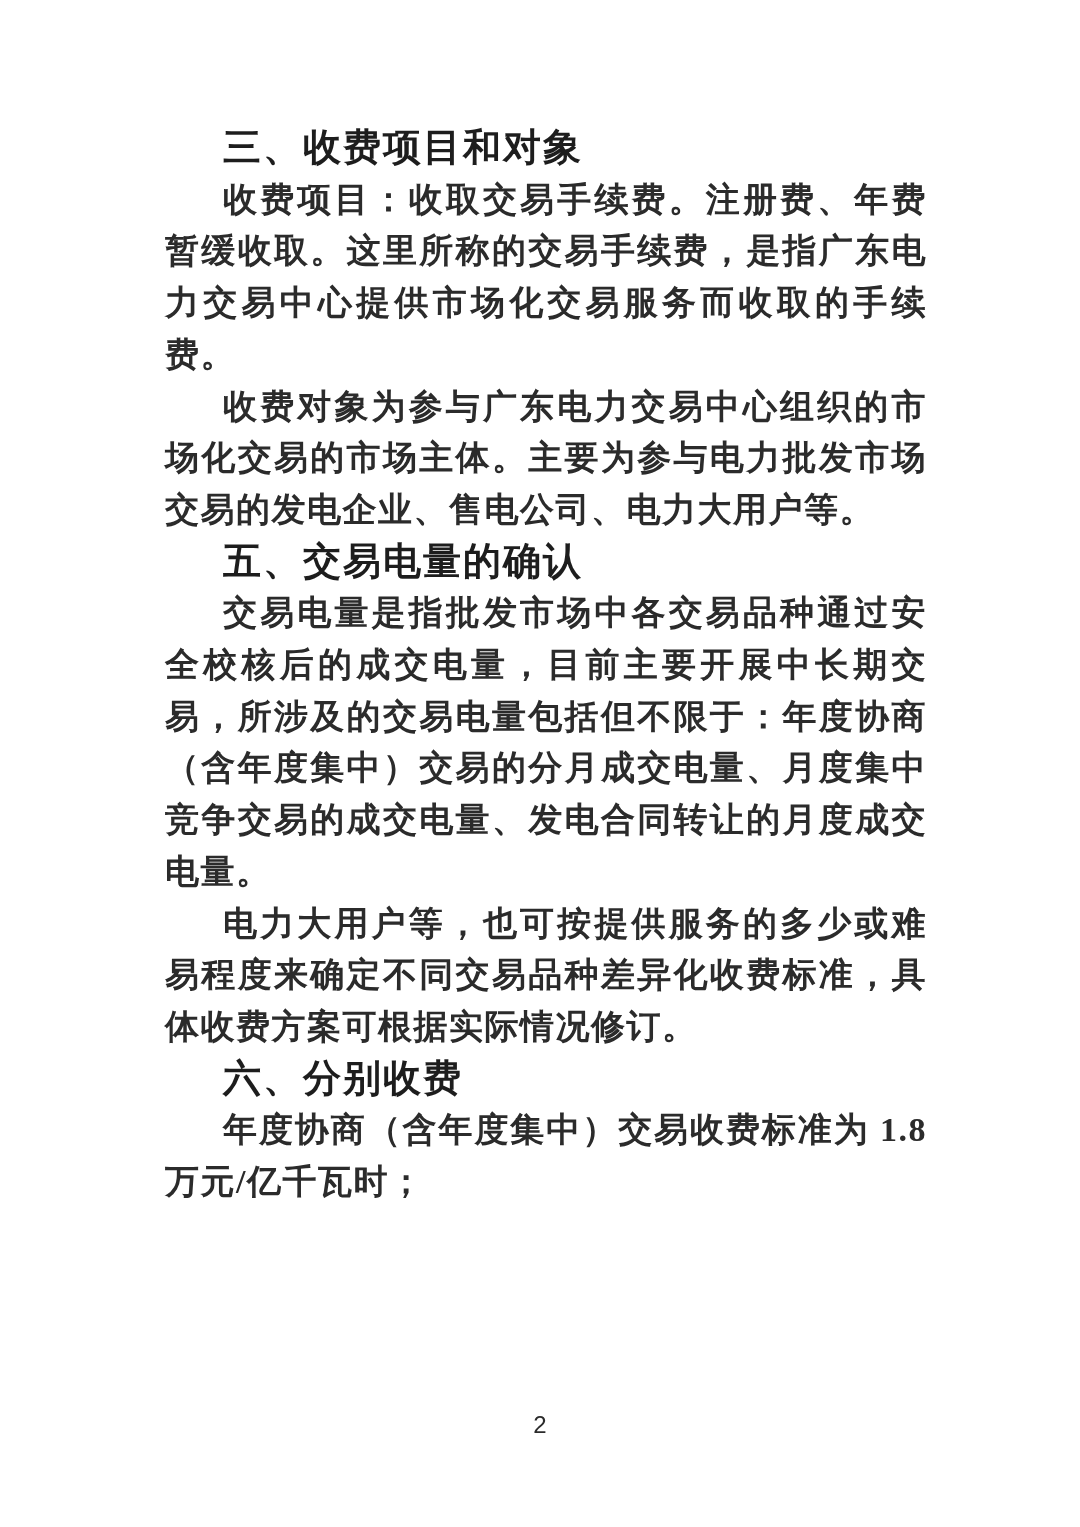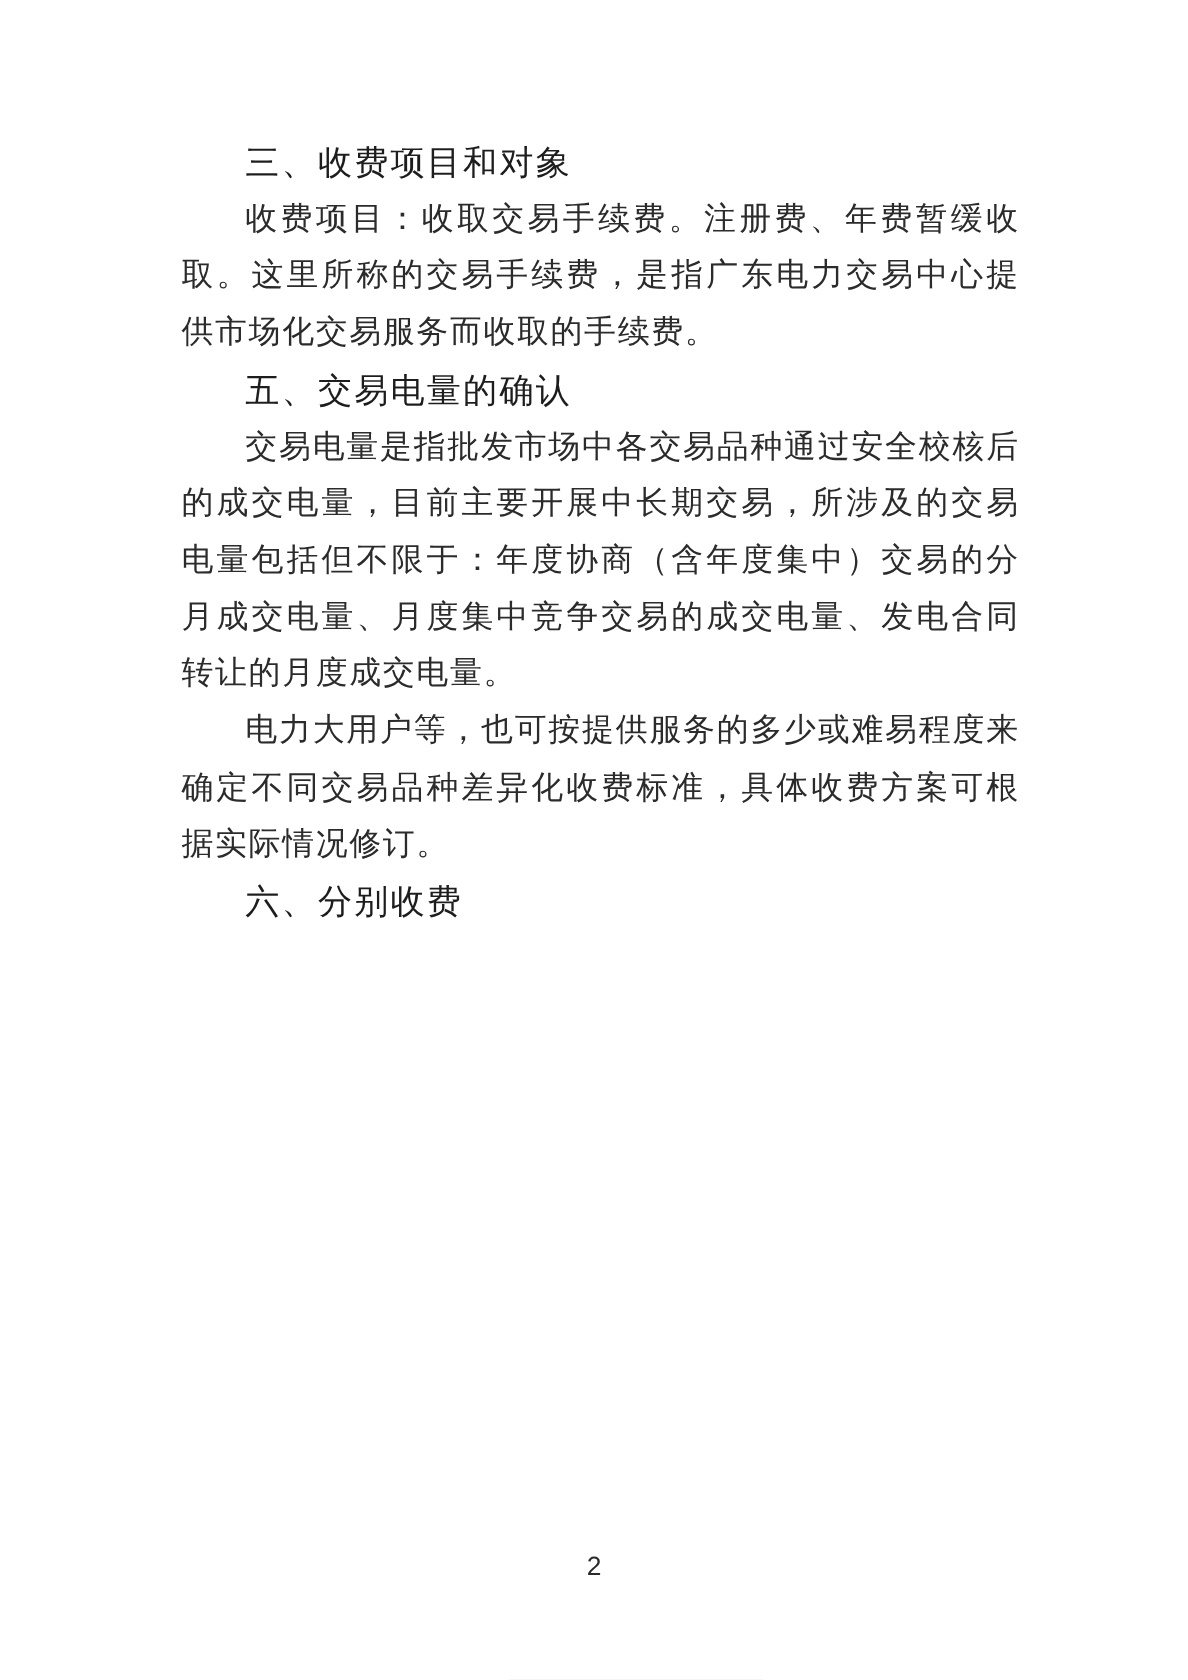--- a/index.html
+++ b/index.html
@@ -17,33 +17,33 @@
     overflow: hidden;
   }
   .content {
     position: absolute;
     top: 122px;
     left: 165px;
     width: 762px;
   }
   .content p,
   .content h2 {
-    font-size: 29px;
+    font-size: 34px;
     line-height: 51.7px;
-    font-weight: normal;
+    font-weight: bold;
     text-indent: 58px;
     letter-spacing: 1.5px;
     text-align: justify;
     text-align-last: left;
     color: #2b2b2b;
   }
   .content h2 {
     font-family: "Liberation Sans", "DejaVu Sans", sans-serif;
-    font-size: 31px;
-    font-weight: 400;
+    font-size: 38px;
+    font-weight: 700;
     letter-spacing: 2px;
     color: #1d1d1d;
     text-align: left;
   }
   .page-number {
     position: absolute;
     top: 1408px;
     left: 0;
     right: 0;
     text-align: center;
@@ -53,19 +53,21 @@
     font-family: "Liberation Sans", "DejaVu Sans", sans-serif;
   }
 </style>
 </head>
 <body>
 
 <div class="page">
   <div class="content">
     <h2>三、收费项目和对象</h2>
     <p>收费项目：收取交易手续费。注册费、年费暂缓收取。这里所称的交易手续费，是指广东电力交易中心提供市场化交易服务而收取的手续费。</p>
+    <p>收费对象为参与广东电力交易中心组织的市场化交易的市场主体。主要为参与电力批发市场交易的发电企业、售电公司、电力大用户等。</p>
     <h2>五、交易电量的确认</h2>
     <p>交易电量是指批发市场中各交易品种通过安全校核后的成交电量，目前主要开展中长期交易，所涉及的交易电量包括但不限于：年度协商（含年度集中）交易的分月成交电量、月度集中竞争交易的成交电量、发电合同转让的月度成交电量。</p>
     <p>电力大用户等，也可按提供服务的多少或难易程度来确定不同交易品种差异化收费标准，具体收费方案可根据实际情况修订。</p>
     <h2>六、分别收费</h2>
+    <p>年度协商（含年度集中）交易收费标准为 1.8 万元/亿千瓦时；</p>
   </div>
   <div class="page-number">2</div>
 </div>
 
 </body></html>

